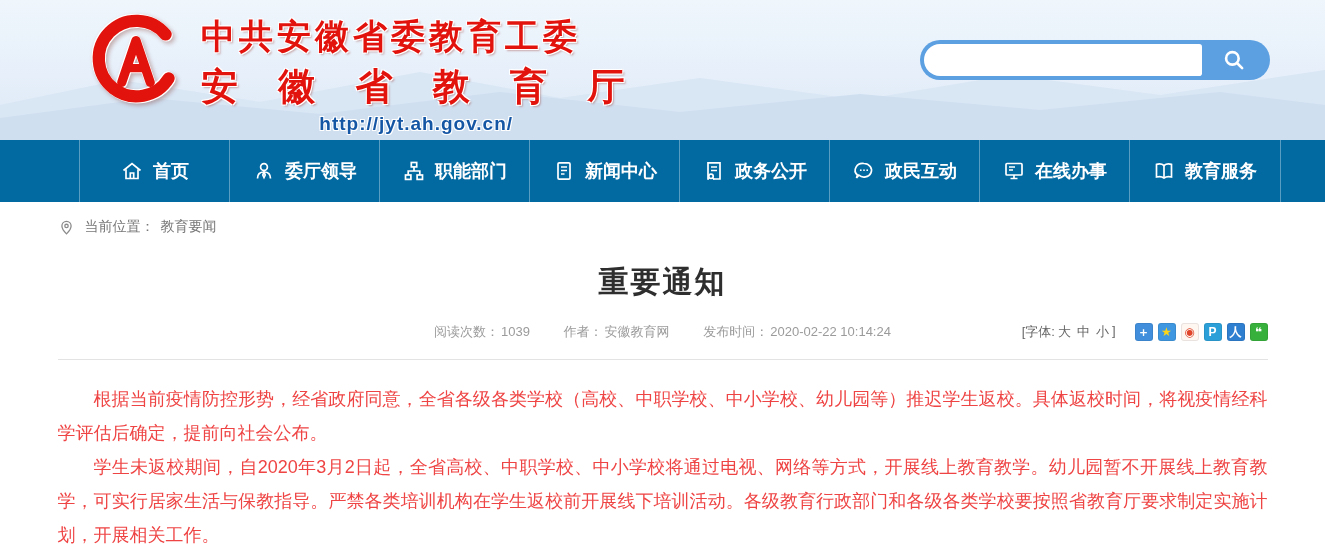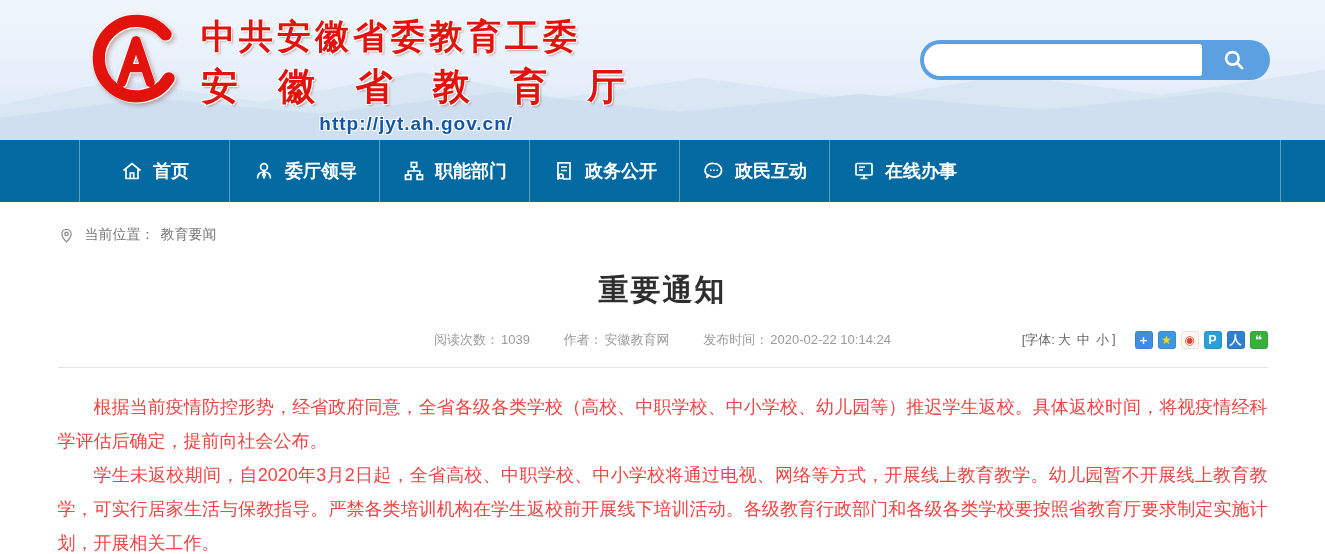--- a/index.html
+++ b/index.html
@@ -31,21 +31,21 @@
   
   .nav { height:62px; background:#0369a1; }
   .nav-inner { width:1202px; margin-left:79px; height:100%; display:flex;
     border-right:1px solid rgba(255,255,255,.35); }
   .nav-item { width:150px; height:100%; display:flex; align-items:center; justify-content:center;
     border-left:1px solid rgba(255,255,255,.35); cursor:pointer; }
   .nav-item svg { width:24px; height:24px; margin-right:9px; flex:none; }
   .nav-label { color:#fff; font-size:18px; font-weight:bold; white-space:nowrap; }
 
   
-  .crumb { width:1210px; margin:0 auto; padding-top:24px; display:flex; align-items:center; }
+  .crumb { width:1210px; margin:0 auto; padding-top:16px; display:flex; align-items:center; }
   .crumb svg { width:17px; height:17px; margin-right:10px; }
   .crumb-label { font-size:14px; color:#777; }
   .crumb-current { font-size:14px; color:#777; margin-left:6px; cursor:pointer; }
 
   
   .article { width:1210px; margin:0 auto; }
   .a-title { text-align:center; font-size:30px; font-weight:bold; color:#2e2e2e; margin-top:26px; letter-spacing:2px; }
   .meta-row { position:relative; margin-top:20px; height:22px; }
   .meta-center { text-align:center; font-size:13px; color:#9b9b9b; }
   .meta-center span { margin:0 1px; }
@@ -115,20 +115,27 @@
       <svg viewBox="0 0 24 24" fill="none" stroke="#fff" stroke-width="1.7">
         <rect x="9.3" y="3.5" width="5.4" height="4.4"></rect>
           <rect x="3.5" y="16" width="5.4" height="4.4"></rect>
           <rect x="15.1" y="16" width="5.4" height="4.4"></rect>
         <path d="M12 7.9 V12 M6.2 16 V12 H17.8 V16"></path>
       </svg>
       <span class="nav-label">职能部门</span>
     </div>
     <div class="nav-item">
       <svg viewBox="0 0 24 24" fill="none" stroke="#fff" stroke-width="1.7">
+        <rect x="6" y="3.8" width="12" height="16.4" rx="1.2"></rect>
+          <path d="M9 8 H15 M9 11.5 H15 M9 15 H12.5"></path>
+      </svg>
+      <span class="nav-label">新闻中心</span>
+    </div>
+    <div class="nav-item">
+      <svg viewBox="0 0 24 24" fill="none" stroke="#fff" stroke-width="1.7">
         <path d="M7 20 H6 V3.8 H18 V20 H11.5"></path>
           <path d="M9 8 H15 M9 11.5 H15"></path>
           <circle cx="9" cy="17.3" r="2.2"></circle>
           <path d="M10.6 18.9 L12.2 20.5"></path>
       </svg>
       <span class="nav-label">政务公开</span>
     </div>
     <div class="nav-item">
       <svg viewBox="0 0 24 24" fill="none" stroke="#fff" stroke-width="1.7">
         <path d="M12 4.5 a7.5 6.8 0 1 1 -5.2 11.7 L4.5 19 l0.9 -3 A7.5 6.8 0 0 1 12 4.5 Z"></path>
@@ -138,20 +145,27 @@
       </svg>
       <span class="nav-label">政民互动</span>
     </div>
     <div class="nav-item">
       <svg viewBox="0 0 24 24" fill="none" stroke="#fff" stroke-width="1.7">
         <rect x="4" y="4.5" width="16" height="11.5" rx="1"></rect>
           <path d="M7 8 H13 M7 11 H11"></path>
           <path d="M12 16 V19 M8.5 19.5 H15.5"></path>
       </svg>
       <span class="nav-label">在线办事</span>
+    </div>
+    <div class="nav-item">
+      <svg viewBox="0 0 24 24" fill="none" stroke="#fff" stroke-width="1.7">
+        <path d="M12 6.5 C10 4.9 7 4.7 4.5 5.4 V18 C7 17.3 10 17.5 12 19 C14 17.5 17 17.3 19.5 18 V5.4 C17 4.7 14 4.9 12 6.5 Z"></path>
+          <path d="M12 6.5 V19"></path>
+      </svg>
+      <span class="nav-label">教育服务</span>
     </div>
   </div>
 </div>
 
 <div class="crumb">
   <svg viewBox="0 0 24 24" fill="none" stroke="#8a8a8a" stroke-width="1.8">
     <path d="M12 21 C12 21 5.5 14.5 5.5 9.8 A6.5 6.5 0 0 1 18.5 9.8 C18.5 14.5 12 21 12 21 Z"></path>
       <circle cx="12" cy="9.8" r="2.4"></circle>
   </svg>
   <span class="crumb-label">当前位置：</span>

